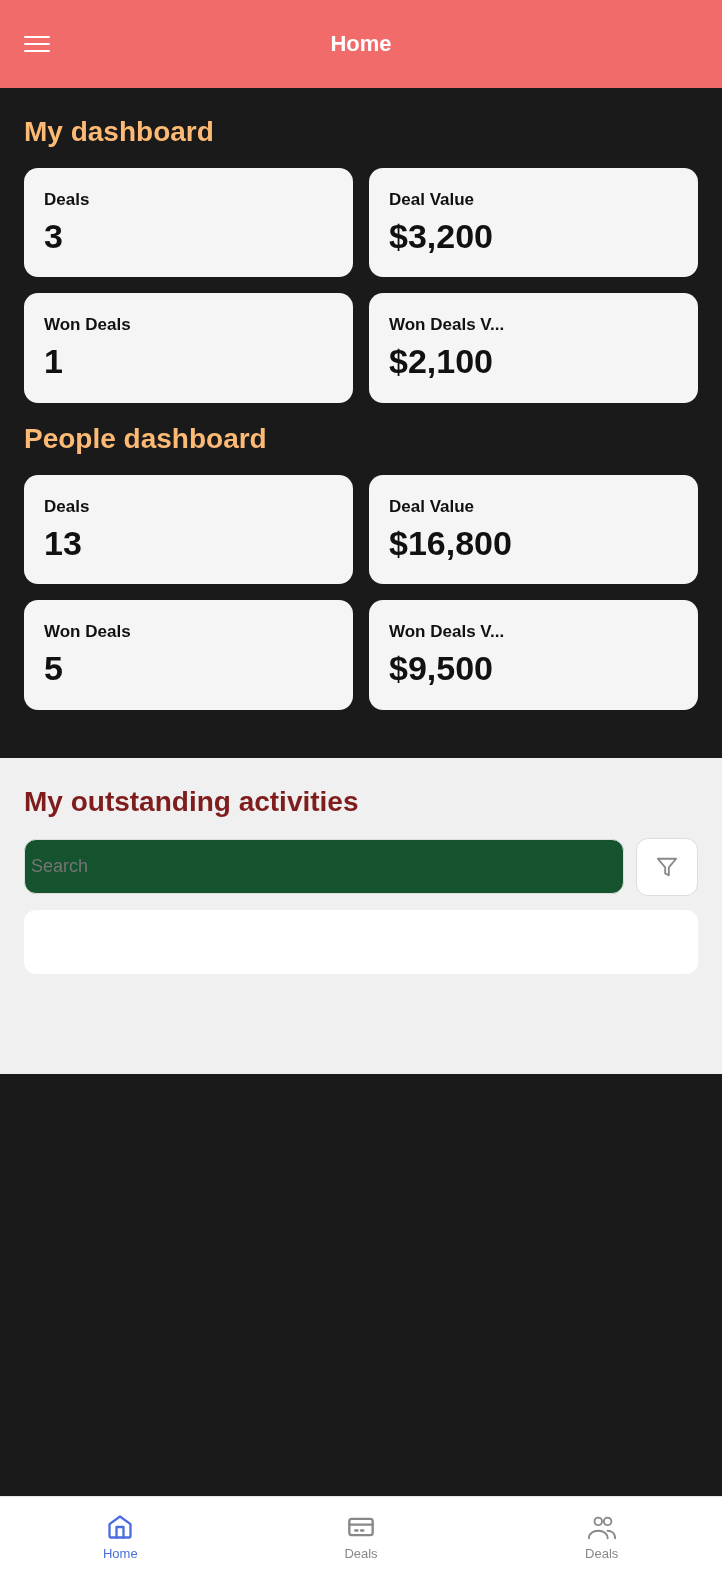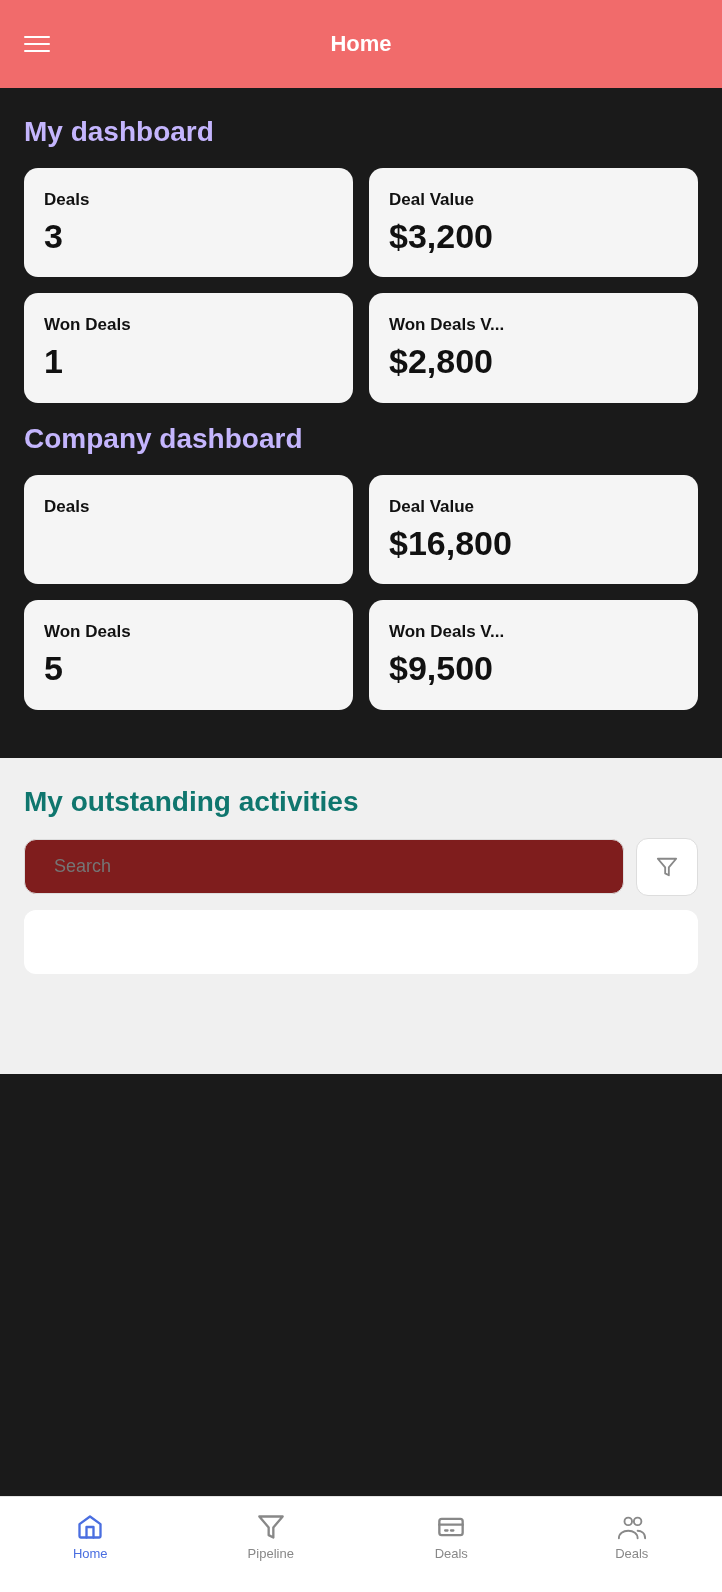--- a/index.html
+++ b/index.html
@@ -43,21 +43,21 @@
       font-weight: 600;
     }
 
     
     .main-dark {
       background: #1a1a1a;
       padding: 28px 24px 28px 24px;
     }
 
     .section-title {
-      color: #c4b5fd;
+      color: #fdba74;
       font-size: 28px;
       font-weight: 700;
       margin-bottom: 20px;
     }
 
     .cards-grid {
       display: grid;
       grid-template-columns: 1fr 1fr;
       gap: 16px;
       margin-bottom: 20px;
@@ -85,38 +85,38 @@
       line-height: 1.1;
     }
 
     
     .main-light {
       background: #f0f0f0;
       padding: 28px 24px 100px 24px;
     }
 
     .section-title-dark {
-      color: #0f766e;
+      color: #7f1d1d;
       font-size: 28px;
       font-weight: 700;
       margin-bottom: 20px;
     }
 
     
     .search-container {
       display: flex;
       gap: 12px;
       align-items: center;
     }
     .search-input-wrap {
       flex: 1;
-      background: #7f1d1d;
+      background: #14532d;
       border: 1.5px solid #ddd;
       border-radius: 12px;
-      padding: 16px 29px;
+      padding: 16px 6px;
       display: flex;
       align-items: center;
       gap: 10px;
     }
     .search-input-wrap input {
       border: none;
       outline: none;
       font-size: 18px;
       color: #999;
       background: transparent;
@@ -204,28 +204,29 @@
     <div class="card">
       <span class="card-label">Deal Value</span>
       <span class="card-value">$3,200</span>
     </div>
     <div class="card">
       <span class="card-label">Won Deals</span>
       <span class="card-value">1</span>
     </div>
     <div class="card">
       <span class="card-label">Won Deals V...</span>
-      <span class="card-value">$2,800</span>
-    </div>
-  </div>
-
-  <div class="section-title">Company dashboard</div>
+      <span class="card-value">$2,100</span>
+    </div>
+  </div>
+
+  <div class="section-title">People dashboard</div>
   <div class="cards-grid">
     <div class="card">
       <span class="card-label">Deals</span>
+      <span class="card-value">13</span>
     </div>
     <div class="card">
       <span class="card-label">Deal Value</span>
       <span class="card-value">$16,800</span>
     </div>
     <div class="card">
       <span class="card-label">Won Deals</span>
       <span class="card-value">5</span>
     </div>
     <div class="card">
@@ -252,28 +253,20 @@
 
 <nav class="bottom-nav">
   <div class="nav-item">
     <div class="nav-icon">
       <svg width="28" height="28" viewBox="0 0 24 24" fill="none" stroke="#4a6ee0" stroke-width="2" stroke-linecap="round" stroke-linejoin="round">
         <path d="M3 9.5L12 3l9 6.5V20a1 1 0 01-1 1H4a1 1 0 01-1-1V9.5z"></path>
         <polyline points="9 21 9 12 15 12 15 21"></polyline>
       </svg>
     </div>
     <span class="nav-label active">Home</span>
-  </div>
-  <div class="nav-item">
-    <div class="nav-icon">
-      <svg width="28" height="28" viewBox="0 0 24 24" fill="none" stroke="#888" stroke-width="2" stroke-linecap="round" stroke-linejoin="round">
-        <polygon points="22 3 2 3 10 12.46 10 19 14 21 14 12.46 22 3"></polygon>
-      </svg>
-    </div>
-    <span class="nav-label">Pipeline</span>
   </div>
   <div class="nav-item">
     <div class="nav-icon">
       <svg width="28" height="28" viewBox="0 0 24 24" fill="none" stroke="#888" stroke-width="2" stroke-linecap="round" stroke-linejoin="round">
         <rect x="2" y="5" width="20" height="14" rx="2"></rect>
         <line x1="2" y1="10" x2="22" y2="10"></line>
         <line x1="7" y1="15" x2="9" y2="15"></line>
         <line x1="12" y1="15" x2="14" y2="15"></line>
       </svg>
     </div>

